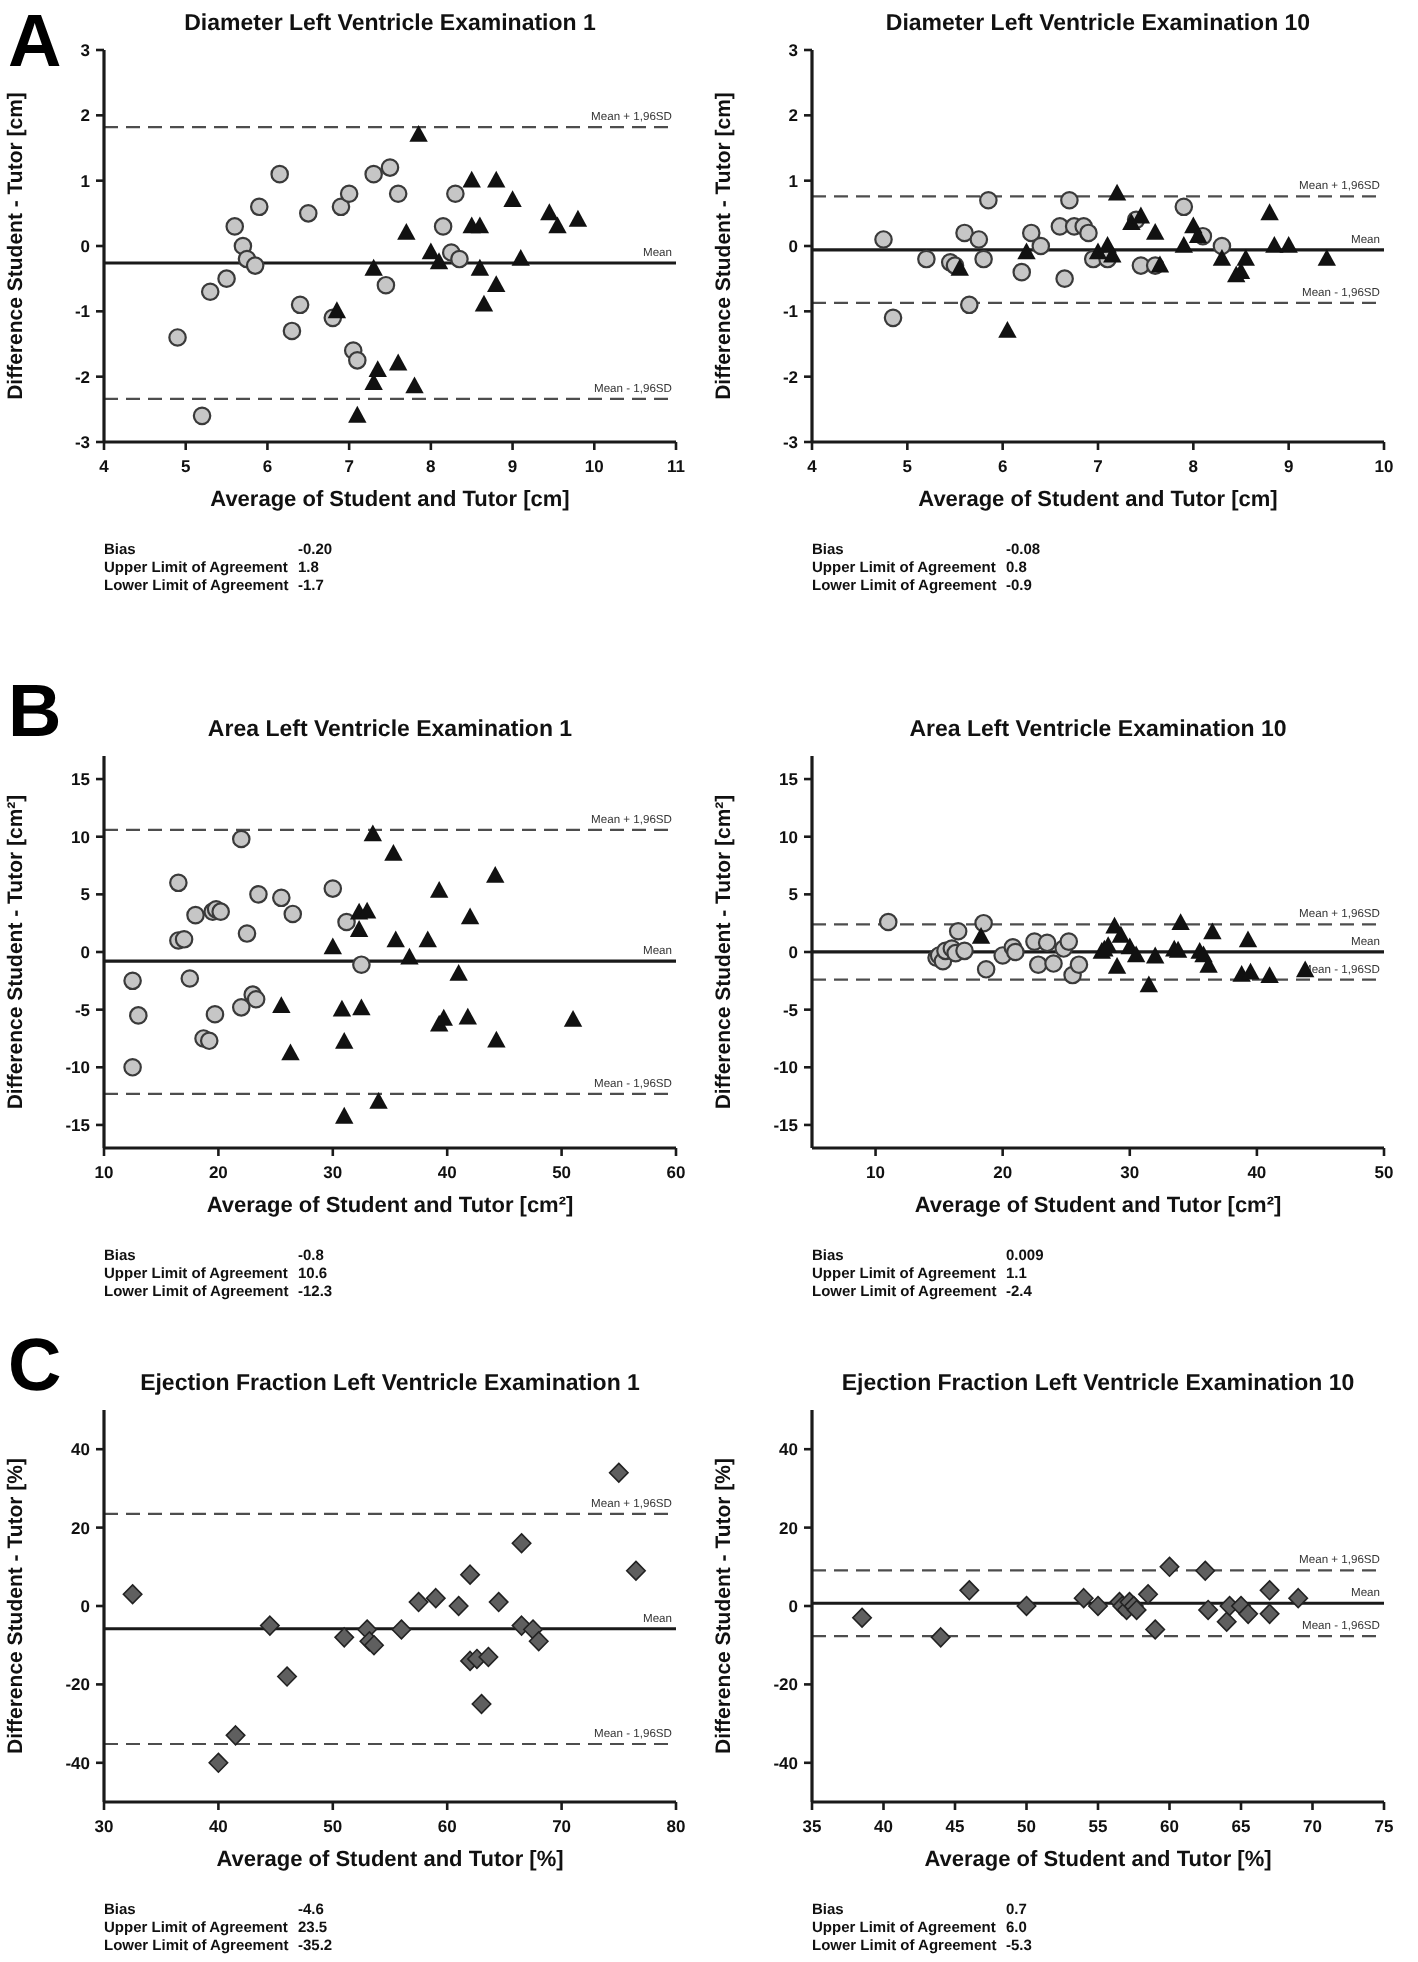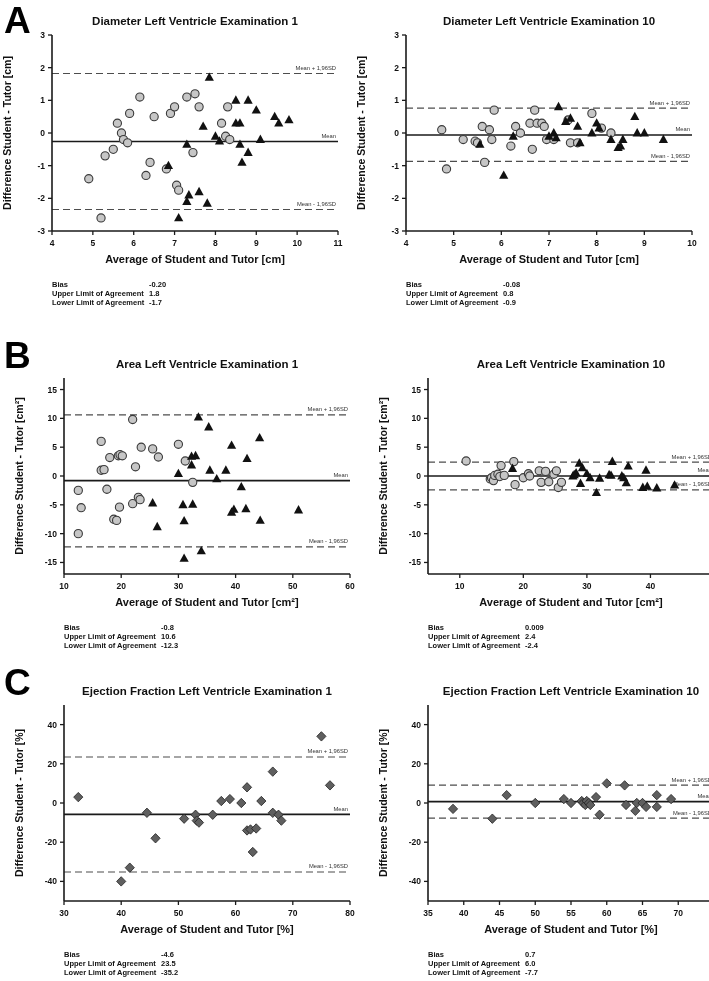--- a/index.html
+++ b/index.html
@@ -2,22 +2,22 @@
 <html><head>
 <meta charset="utf-8">
 <style>
   html,body{margin:0;padding:0;background:#fff;}
   .figure{width:709px;height:981px;background:#ffffff;position:relative;overflow:hidden;
           font-family:"Liberation Sans",sans-serif;}
   .panel{height:327px;display:flex;position:relative;}
   .panel-letter{position:absolute;left:4px;top:2px;font-size:37px;font-weight:bold;color:#000;line-height:1;z-index:2;}
   .panel-b .panel-letter,.panel-c .panel-letter{top:10px;}
   .charts{display:flex;width:100%;}
-  .chart{width:354px;box-sizing:border-box;padding-top:11px;}
-  .panel-b .chart,.panel-c .chart{padding-top:27px;margin-left:12px;}
+  .chart{width:354px;box-sizing:border-box;padding-top:1px;}
+  .panel-b .chart,.panel-c .chart{padding-top:27px;}
   .chart svg{display:block;}
   .stats{margin-left:52px;margin-top:7px;}
   .stat-row{display:flex;font-size:7.5px;font-weight:bold;color:#111;line-height:9px;}
   .stat-label{width:97px;}
   .stat-value{}
 </style>
 </head>
 <body>
 
 <div class="figure">
@@ -433,21 +433,21 @@
             <path d="M280.8,129.1058823529412L285.40000000000003,137.5058823529412L276.2,137.5058823529412Z" fill="#111111"></path>
             <path d="M298.5955555555555,126.22352941176473L303.19555555555553,134.62352941176474L293.9955555555555,134.62352941176474Z" fill="#111111"></path>
           </svg>
           <div class="stats">
             <div class="stat-row">
               <span class="stat-label">Bias</span>
               <span class="stat-value">0.009</span>
             </div>
             <div class="stat-row">
               <span class="stat-label">Upper Limit of Agreement</span>
-              <span class="stat-value">2.4</span>
+              <span class="stat-value">1.1</span>
             </div>
             <div class="stat-row">
               <span class="stat-label">Lower Limit of Agreement</span>
               <span class="stat-value">-2.4</span>
             </div>
           </div>
         </div>
     </div>
   </section>
 
@@ -600,20 +600,20 @@
             <div class="stat-row">
               <span class="stat-label">Bias</span>
               <span class="stat-value">0.7</span>
             </div>
             <div class="stat-row">
               <span class="stat-label">Upper Limit of Agreement</span>
               <span class="stat-value">6.0</span>
             </div>
             <div class="stat-row">
               <span class="stat-label">Lower Limit of Agreement</span>
-              <span class="stat-value">-7.7</span>
+              <span class="stat-value">-5.3</span>
             </div>
           </div>
         </div>
     </div>
   </section>
 
 </div>
 
 </body></html>

